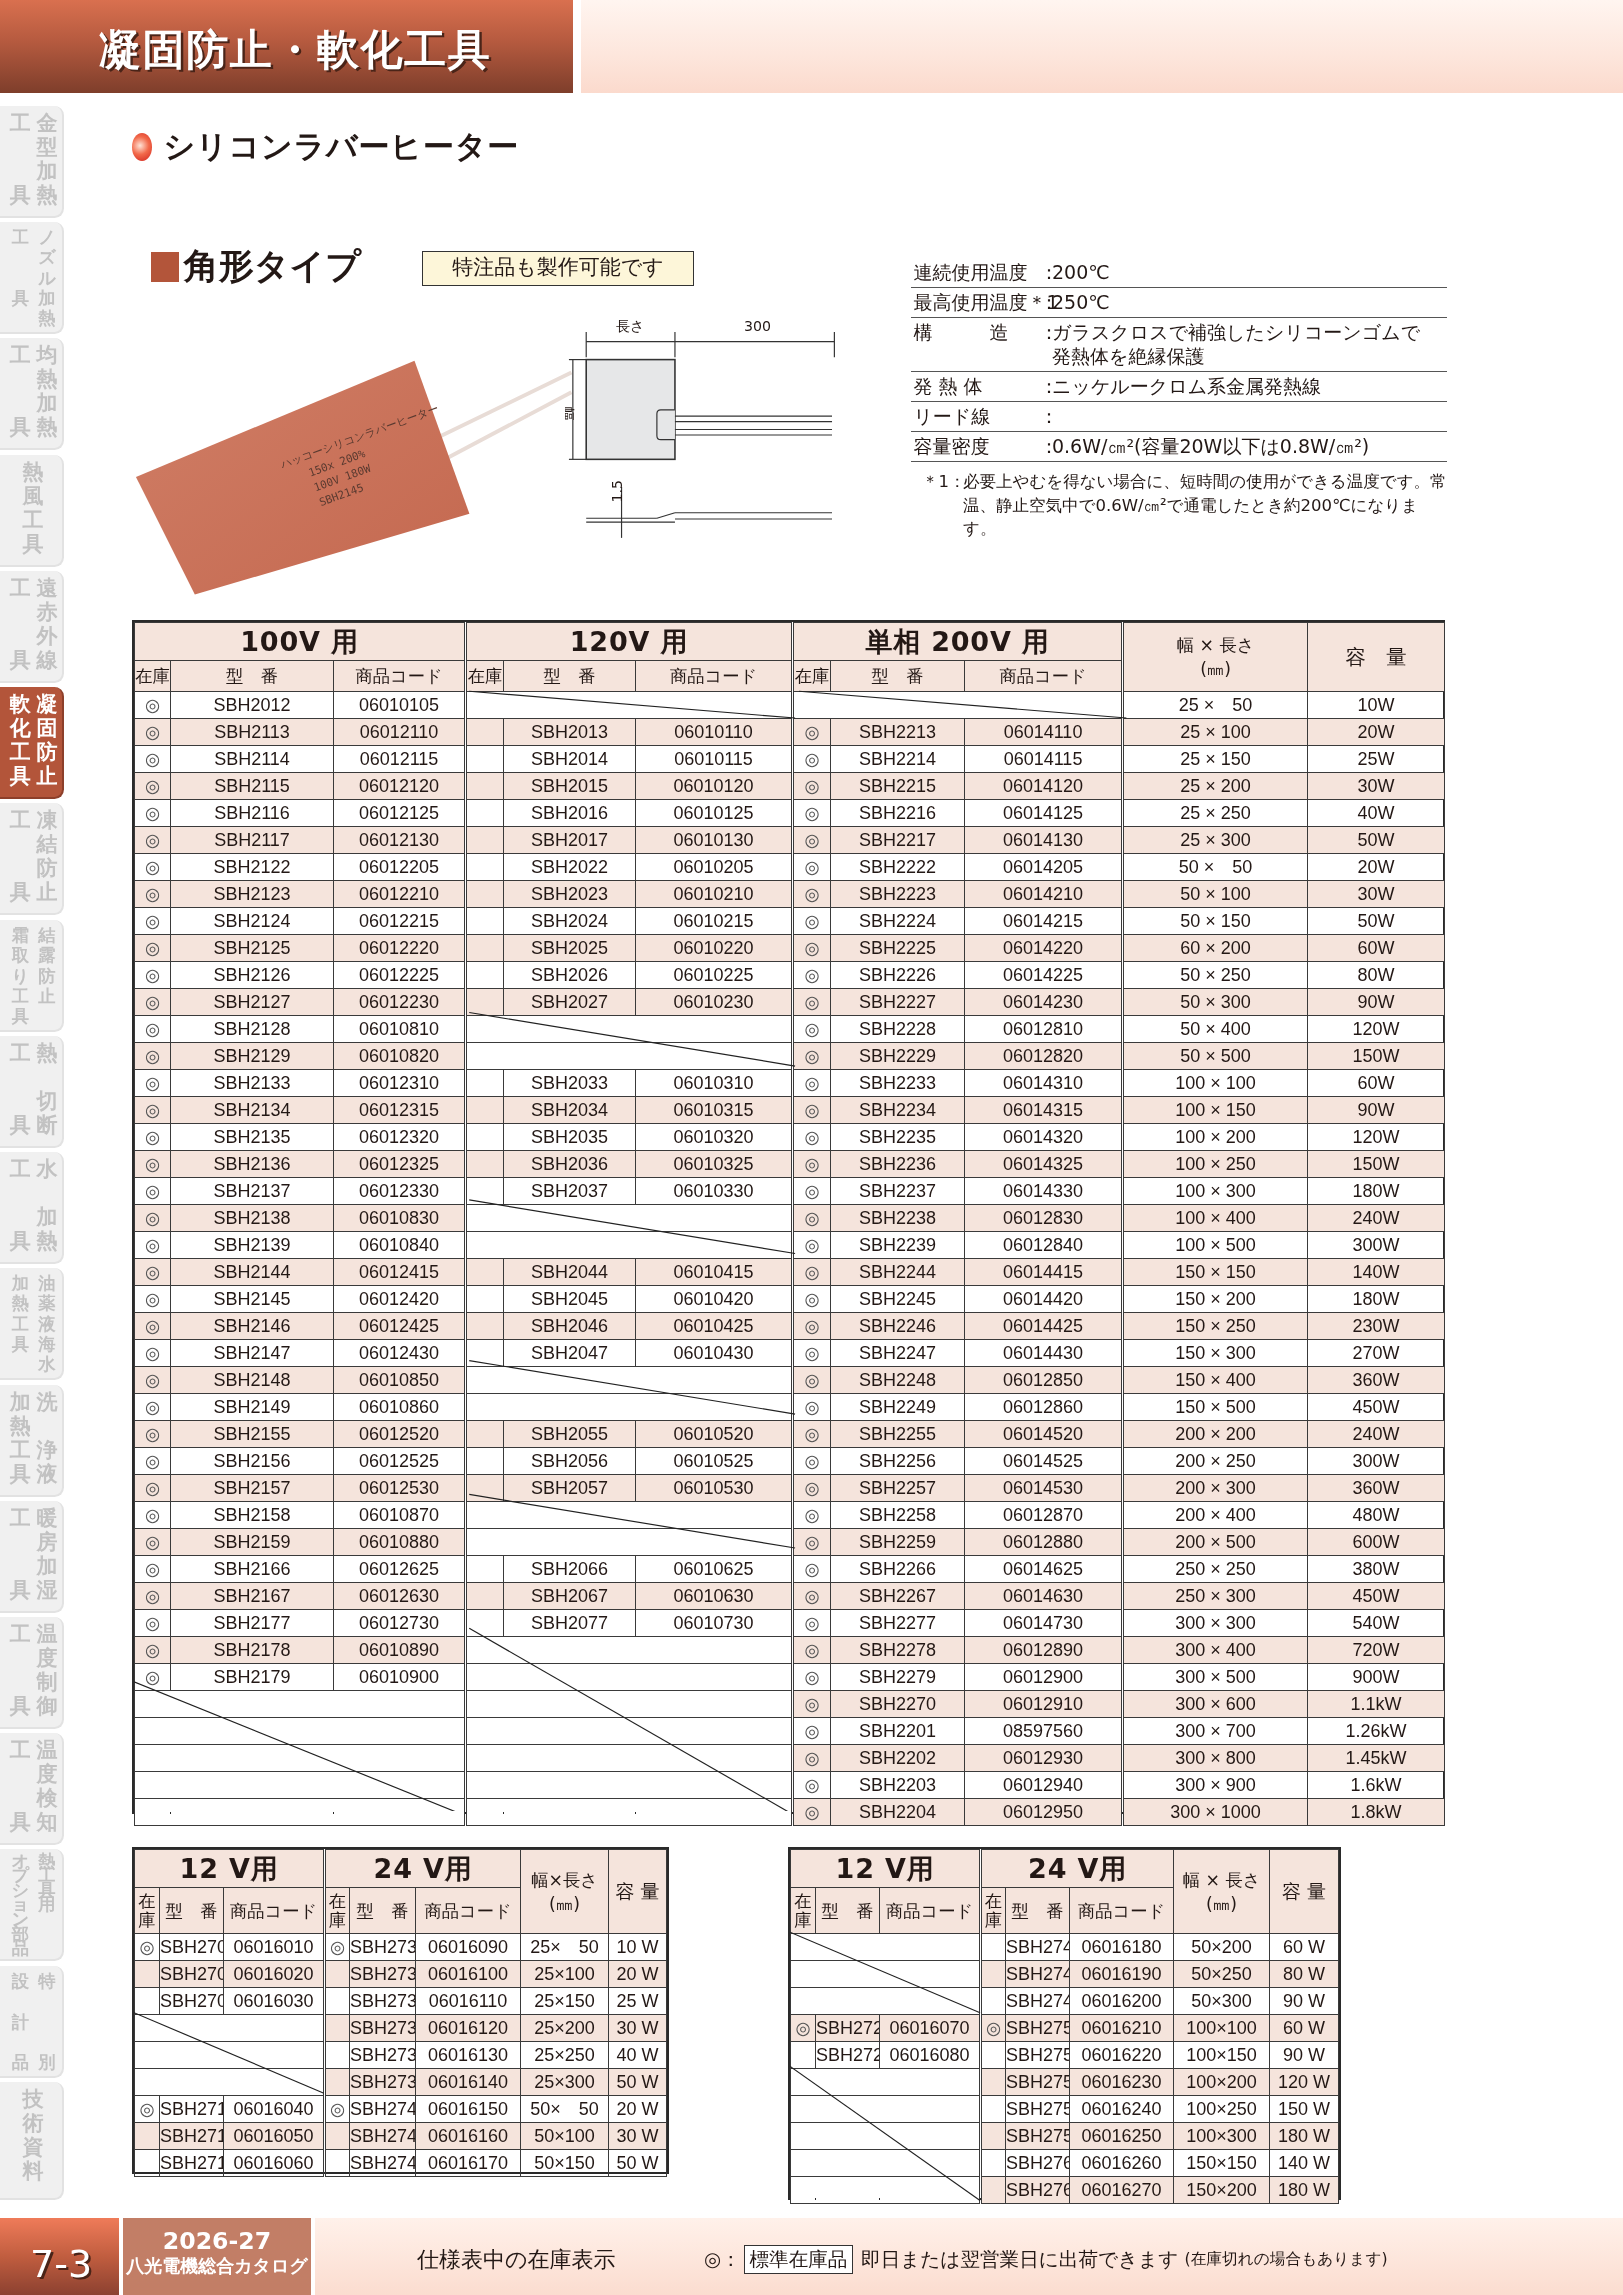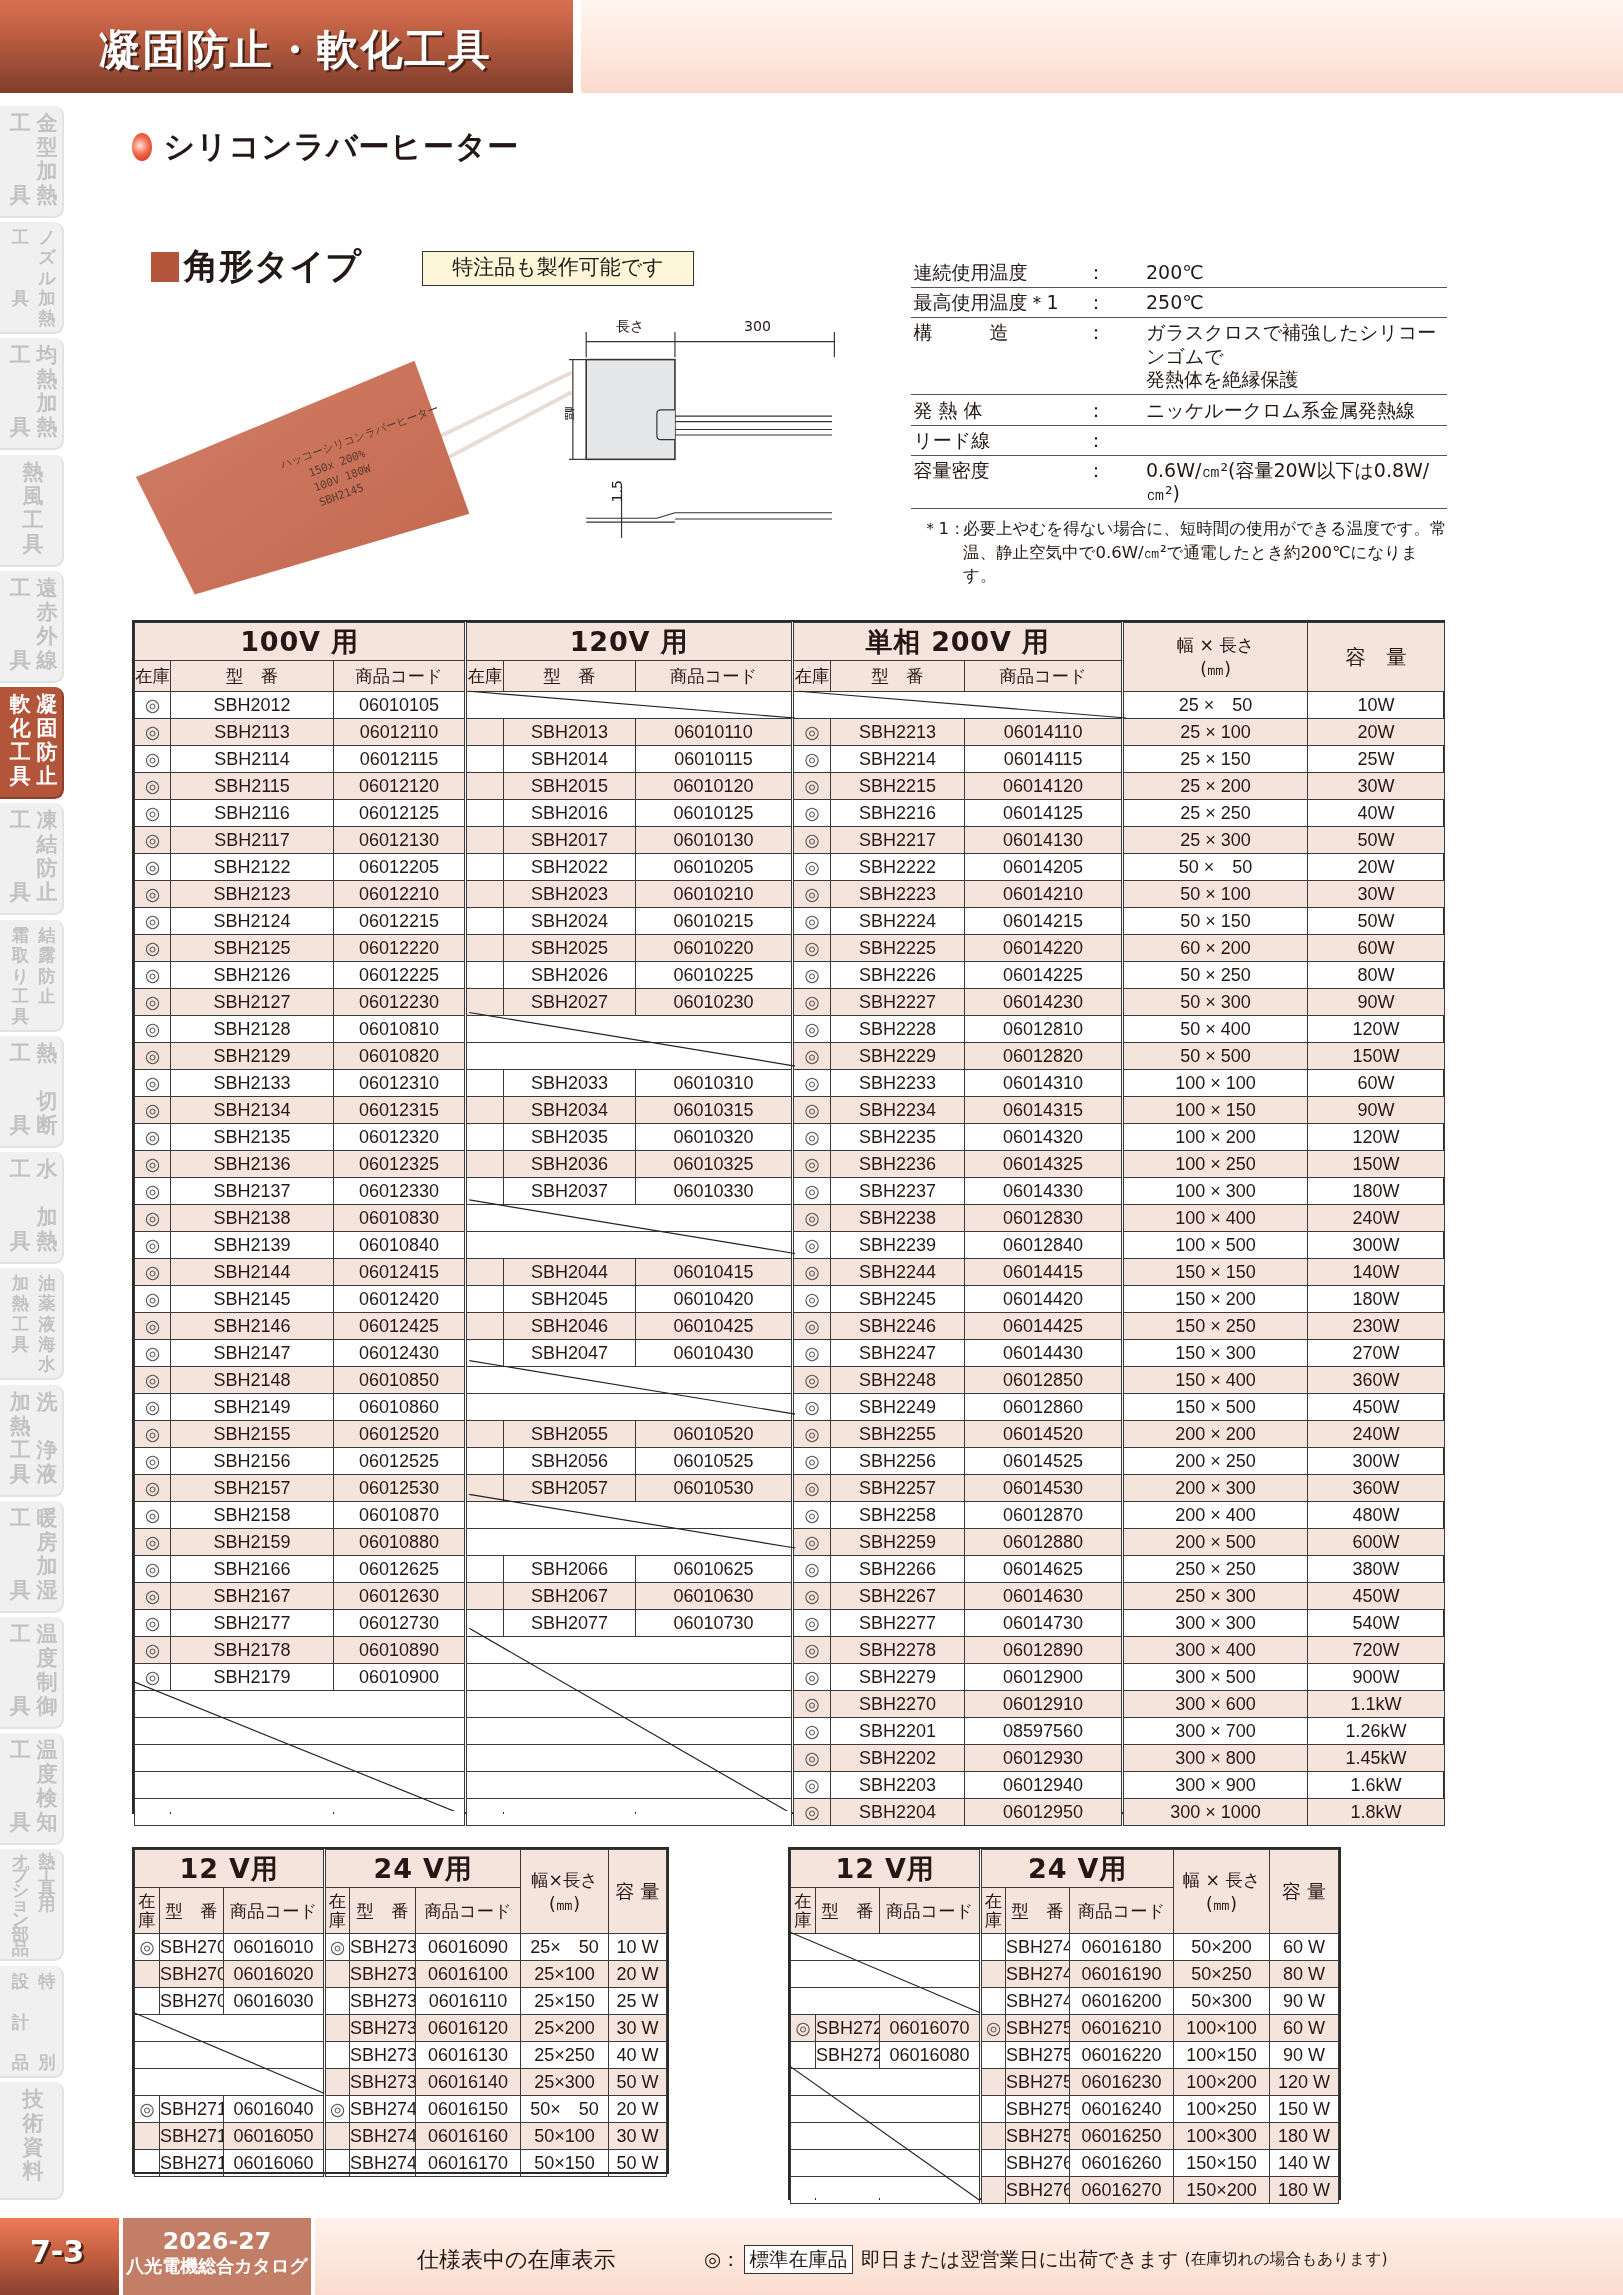--- a/index.html
+++ b/index.html
@@ -37,21 +37,21 @@
     border: 1.6px solid #333; font-size: 21px; text-align: center; line-height: 31px; color: #231815; }
 
   
   .photo { position: absolute; left: 132px; top: 298px; width: 463px; height: 306px; }
 
   
   .diagram { position: absolute; left: 565px; top: 310px; width: 322px; height: 228px; }
 
   
   .spec { position: absolute; left: 911px; top: 258px; width: 536px; }
-  .spec-row { display: flex; border-bottom: 1.6px solid #555; padding: 3.1px 0 2.4px 2.4px; font-size: 19px; line-height: 23.6px; gap: 47px; }
+  .spec-row { display: flex; border-bottom: 1.6px solid #555; padding: 3.1px 0 2.4px 2.4px; font-size: 19px; line-height: 23.6px; }
   .spec-row .k { width: 126px; white-space: pre; }
   .spec-row .c { width: 12.6px; }
   .spec-row .v { flex: 1; white-space: pre-line; }
   .spec-note { margin-top: 7.9px; font-size: 16.5px; line-height: 23.6px; padding-left: 11px; display: flex; }
   .spec-note .mk { width: 41px; white-space: pre; }
   .spec-note .tx { flex: 1; }
 
   
   .tbl { position: absolute; border-collapse: collapse; table-layout: fixed; font-family: "Liberation Sans", sans-serif; }
   .tbl td, .tbl th { border: 1.2px solid #3a3a3a; text-align: center; font-weight: normal; padding: 0; overflow: hidden; white-space: nowrap; }
@@ -70,21 +70,21 @@
 
   
   .btbl td { font-size: 18px; height: 27px; }
   .btbl .grp { font-size: 27px; }
   .btbl .colh { font-size: 17.3px; }
   .btbl .vcol { line-height: 19px; white-space: pre; }
 
   
   .ftr-page { position: absolute; left: 0; top: 2218px; width: 119px; height: 78px;
     background: linear-gradient(180deg, #ef7b59 0%, #c05d3f 50%, #8a4030 100%); }
-  .ftr-page span { position: absolute; left: 30px; top: 16px; font-size: 30px; font-weight: bold; color: #fff; text-shadow: 2.4px 2.4px 0 #4a2418; }
+  .ftr-page span { position: absolute; left: 30px; top: 24px; font-size: 38px; font-weight: normal; color: #fff; text-shadow: 2.4px 2.4px 0 #4a2418; }
   .ftr-cat { position: absolute; left: 123px; top: 2218px; width: 188px; height: 78px; background: #c27e66; color: #fff; text-align: center; font-weight: bold; }
   .ftr-cat .y { font-size: 23.6px; line-height: 28px; margin-top: 9.4px; }
   .ftr-cat .n { font-size: 18px; line-height: 22px; }
   .ftr-info { position: absolute; left: 315px; top: 2218px; width: 1308px; height: 78px;
     background: linear-gradient(180deg, #fff1ea 0%, #fbdccf 100%); }
   .ftr-info .lbl { position: absolute; left: 102px; top: 27px; font-size: 22px; }
   .ftr-info .leg { position: absolute; left: 389px; top: 27px; font-size: 19.6px; display: flex; align-items: center; }
   .ftr-info .box { border: 1.6px solid #333; background: #fff; padding: 0 4.7px; margin: 0 7.9px 0 3.1px; }
   .ftr-info .sm { font-size: 15.7px; margin-left: 6.3px; }
 </style>

